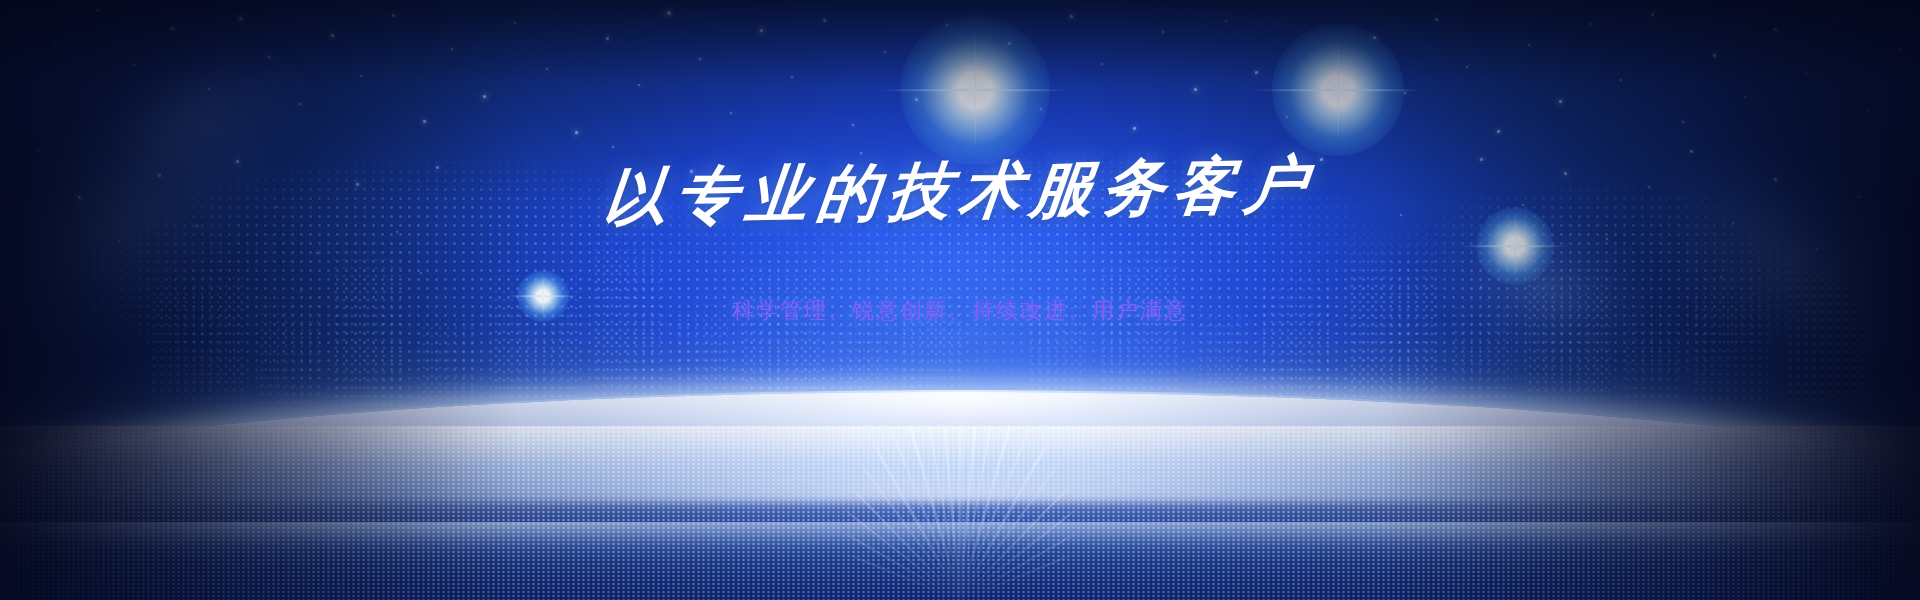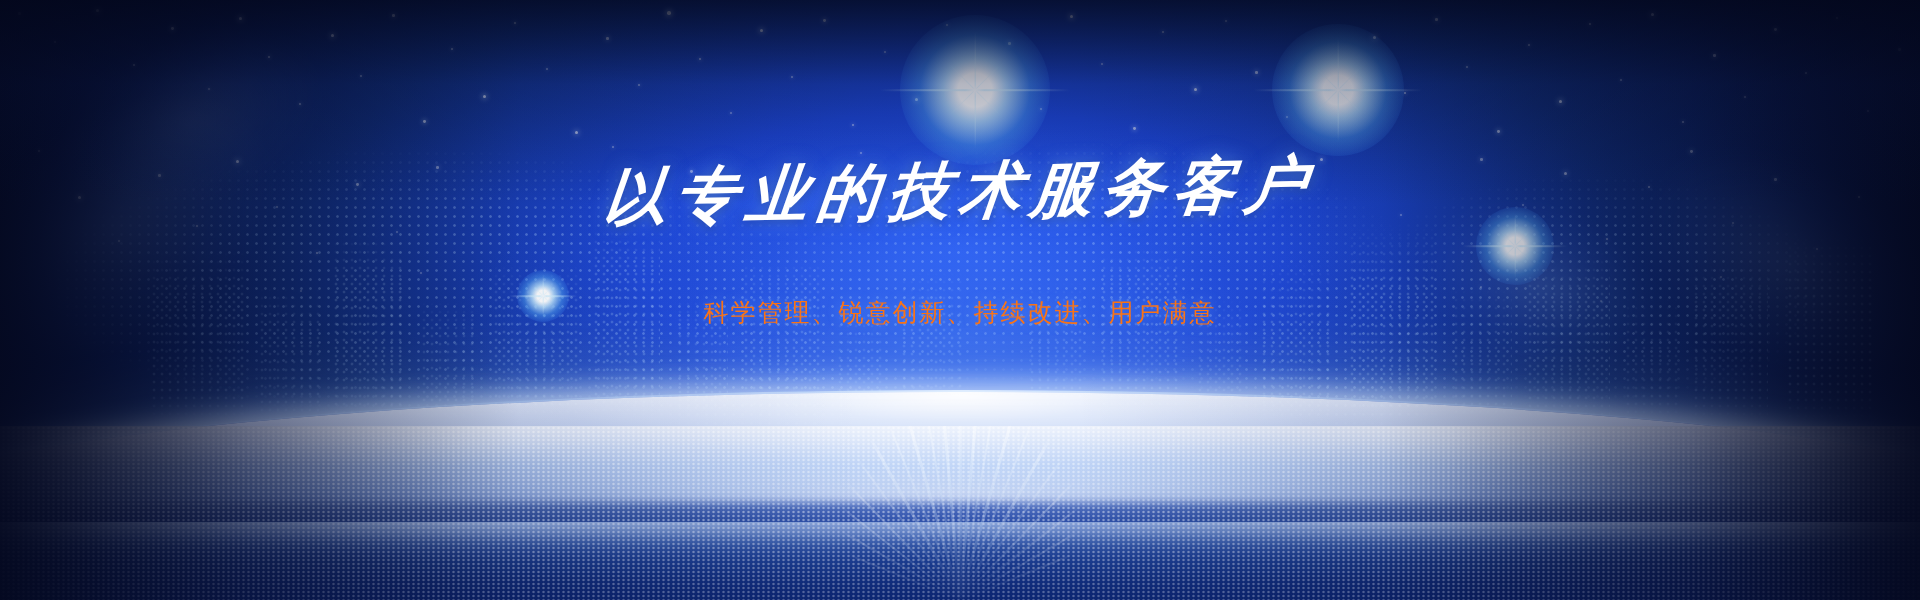--- a/index.html
+++ b/index.html
@@ -151,22 +151,22 @@
     font-size:62px;
     font-weight:700;
     font-style:italic;
     letter-spacing:9px;
     line-height:1;
     text-shadow:0 0 18px rgba(120,180,255,0.55), 0 2px 10px rgba(10,30,100,0.55);
     transform:skewX(-7deg) rotate(-1.1deg);
     white-space:nowrap;
   }
   .subtitle {
-    color:#f97316;
-    font-size:25px;
+    color:#8b5cf6;
+    font-size:22px;
     font-weight:400;
     letter-spacing:2px;
     line-height:1;
     text-shadow:0 0 12px rgba(90,150,255,0.60);
     white-space:nowrap;
   }
 </style>
 </head>
 <body>
 

